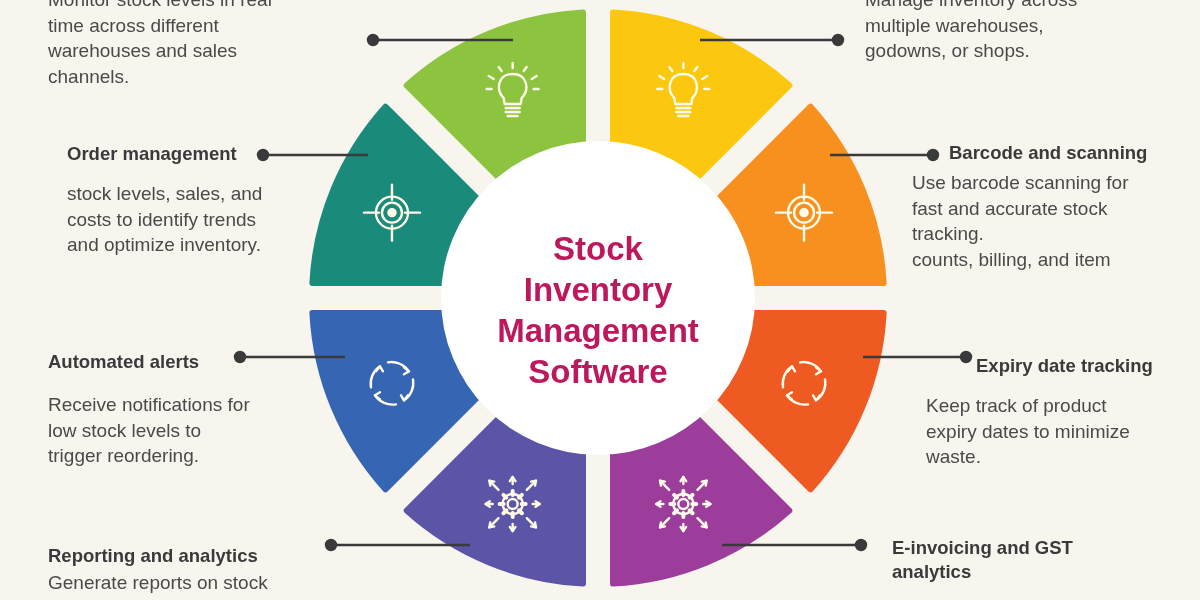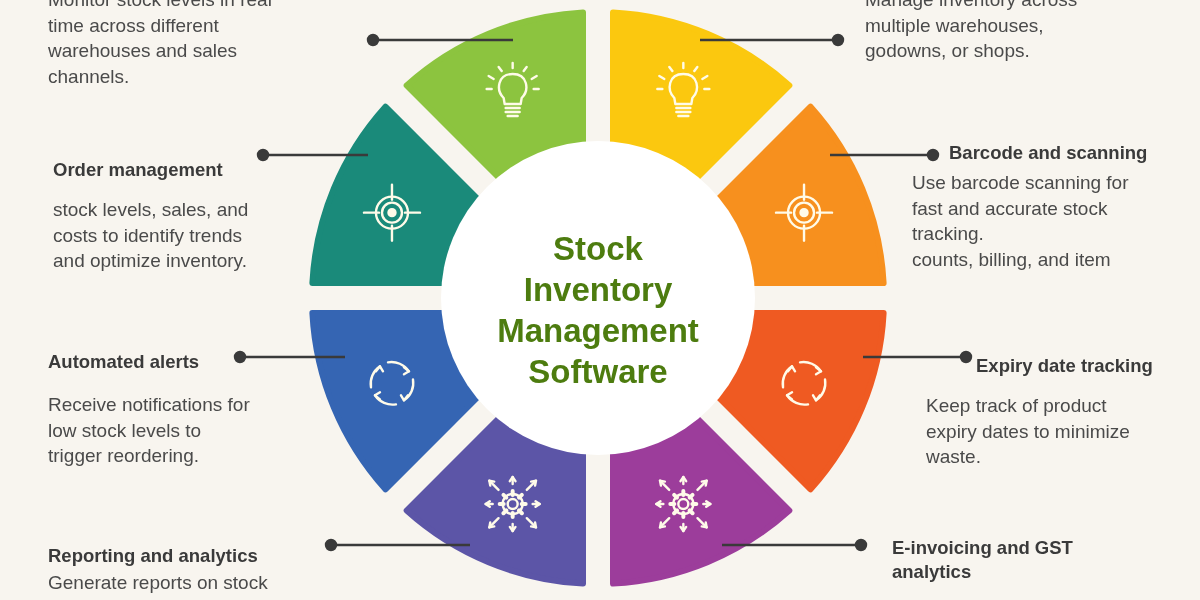--- a/index.html
+++ b/index.html
@@ -1,20 +1,20 @@
 <!DOCTYPE html>
 <html><head>
 <meta charset="utf-8">
 <style>
   html, body { margin:0; padding:0; }
   body { width:1200px; height:600px; overflow:hidden; background:#f8f5ef; position:relative;
          font-family:"Liberation Sans", sans-serif; color:#3d3d3d; }
   .ring { position:absolute; left:0; top:0; width:1200px; height:600px; }
   .center-title { position:absolute; left:448px; top:228px; width:300px; text-align:center;
-                  font-weight:bold; font-size:33px; line-height:41px; color:#4d7c0f; }
+                  font-weight:bold; font-size:33px; line-height:41px; color:#be185d; }
   .center-title span { display:block; }
   .block { position:absolute; }
   .heading { font-weight:bold; font-size:18.5px; color:#3a3a3a; white-space:nowrap; }
   .desc { font-size:19px; line-height:25.5px; color:#4a4a4a; }
   .desc span { display:block; white-space:nowrap; }
   .heading span { display:block; }
 </style>
 </head>
 <body>
 
@@ -193,21 +193,21 @@
   <span>warehouses and sales</span>
   <span>channels.</span>
 </div>
 
 <div class="block desc" style="left:865px; top:-13px;">
   <span>Manage inventory across</span>
   <span>multiple warehouses,</span>
   <span>godowns, or shops.</span>
 </div>
 
-<div class="block" style="left:53px; top:143px;margin-top:16px;">
+<div class="block" style="left:67px; top:143px;">
   <div class="heading">Order management</div>
   <div class="desc" style="margin-top:16px;">
     <span>stock levels, sales, and</span>
     <span>costs to identify trends</span>
     <span>and optimize inventory.</span>
   </div>
 </div>
 
 <div class="block" style="left:912px; top:142px;">
   <div class="heading" style="margin-left:37px;">Barcode and scanning</div>

